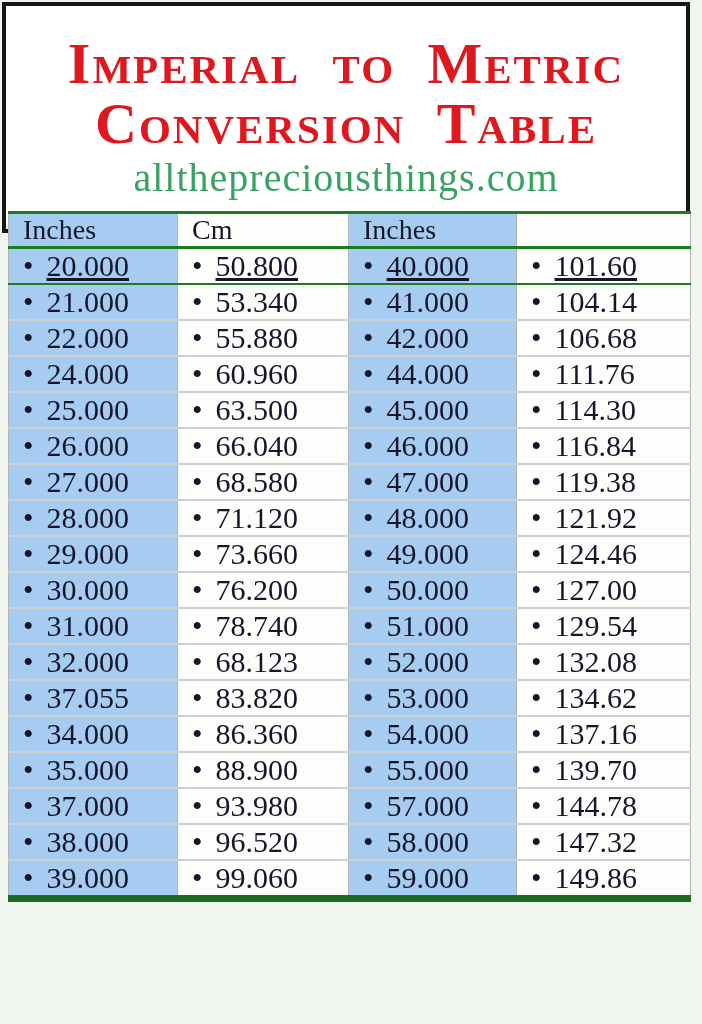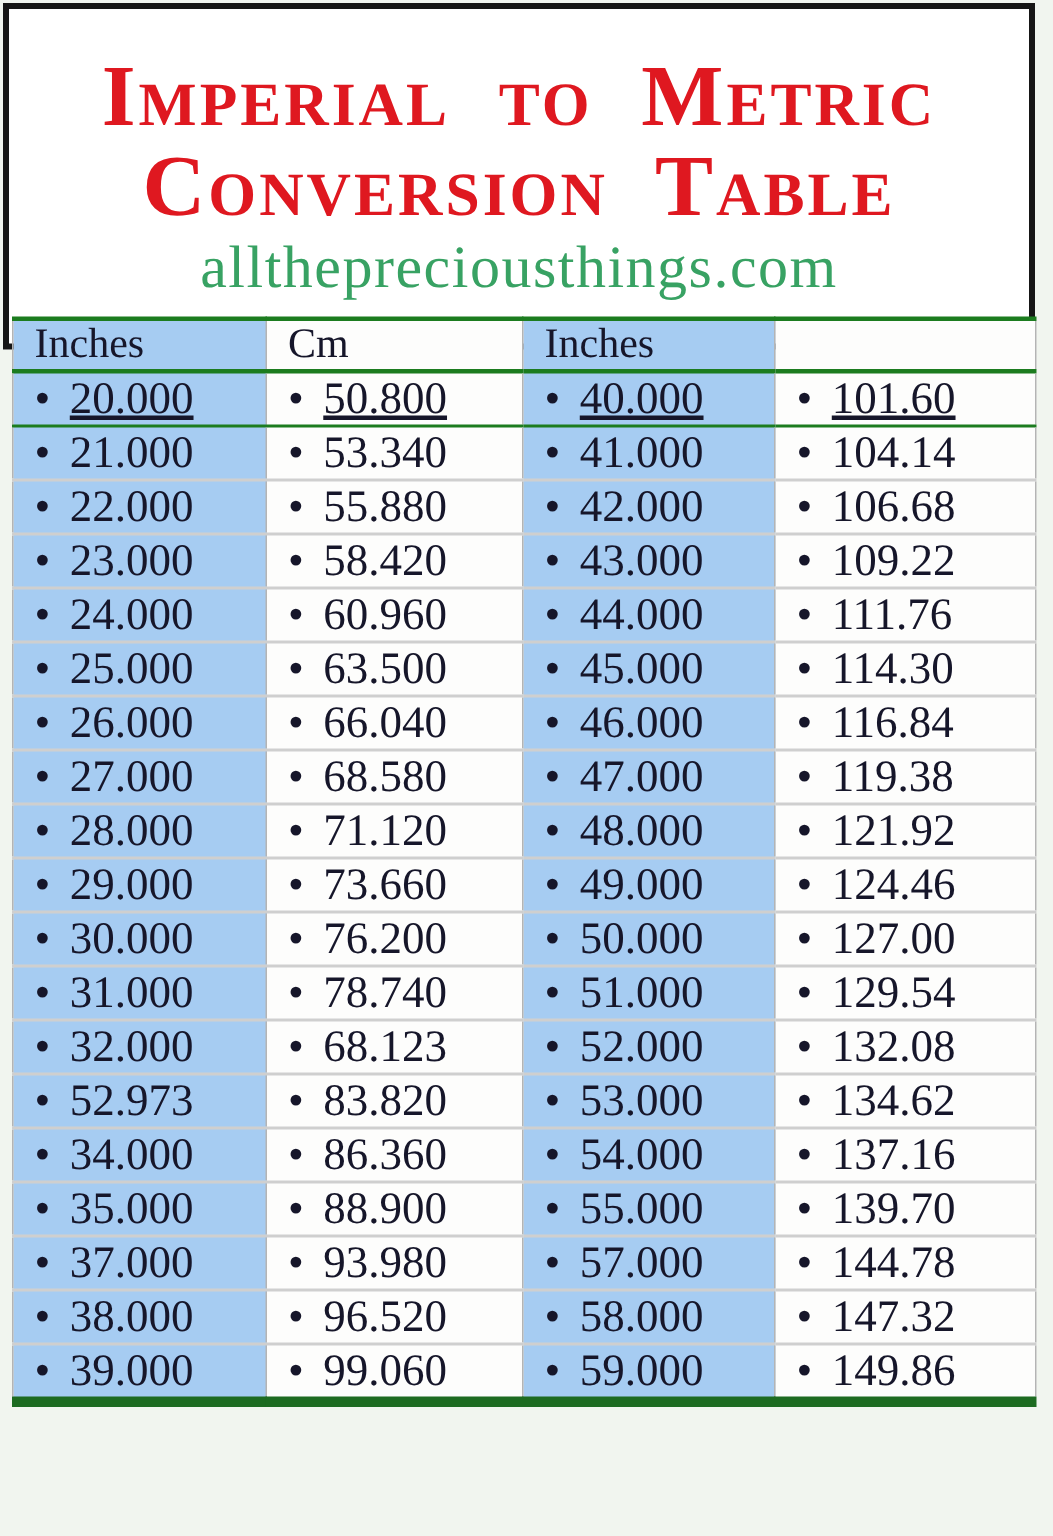--- a/index.html
+++ b/index.html
@@ -125,26 +125,20 @@
         <td class="blue"><span class="bullet">•</span><span>41.000</span></td>
         <td class="white"><span class="bullet">•</span><span>104.14</span></td>
       </tr>
       <tr>
         <td class="blue"><span class="bullet">•</span><span>22.000</span></td>
         <td class="white"><span class="bullet">•</span><span>55.880</span></td>
         <td class="blue"><span class="bullet">•</span><span>42.000</span></td>
         <td class="white"><span class="bullet">•</span><span>106.68</span></td>
       </tr>
       <tr>
-        <td class="blue"><span class="bullet">•</span><span>23.000</span></td>
-        <td class="white"><span class="bullet">•</span><span>58.420</span></td>
-        <td class="blue"><span class="bullet">•</span><span>43.000</span></td>
-        <td class="white"><span class="bullet">•</span><span>109.22</span></td>
-      </tr>
-      <tr>
         <td class="blue"><span class="bullet">•</span><span>24.000</span></td>
         <td class="white"><span class="bullet">•</span><span>60.960</span></td>
         <td class="blue"><span class="bullet">•</span><span>44.000</span></td>
         <td class="white"><span class="bullet">•</span><span>111.76</span></td>
       </tr>
       <tr>
         <td class="blue"><span class="bullet">•</span><span>25.000</span></td>
         <td class="white"><span class="bullet">•</span><span>63.500</span></td>
         <td class="blue"><span class="bullet">•</span><span>45.000</span></td>
         <td class="white"><span class="bullet">•</span><span>114.30</span></td>
@@ -185,21 +179,21 @@
         <td class="blue"><span class="bullet">•</span><span>51.000</span></td>
         <td class="white"><span class="bullet">•</span><span>129.54</span></td>
       </tr>
       <tr>
         <td class="blue"><span class="bullet">•</span><span>32.000</span></td>
         <td class="white"><span class="bullet">•</span><span>68.123</span></td>
         <td class="blue"><span class="bullet">•</span><span>52.000</span></td>
         <td class="white"><span class="bullet">•</span><span>132.08</span></td>
       </tr>
       <tr>
-        <td class="blue"><span class="bullet">•</span><span>52.973</span></td>
+        <td class="blue"><span class="bullet">•</span><span>37.055</span></td>
         <td class="white"><span class="bullet">•</span><span>83.820</span></td>
         <td class="blue"><span class="bullet">•</span><span>53.000</span></td>
         <td class="white"><span class="bullet">•</span><span>134.62</span></td>
       </tr>
       <tr>
         <td class="blue"><span class="bullet">•</span><span>34.000</span></td>
         <td class="white"><span class="bullet">•</span><span>86.360</span></td>
         <td class="blue"><span class="bullet">•</span><span>54.000</span></td>
         <td class="white"><span class="bullet">•</span><span>137.16</span></td>
       </tr>

